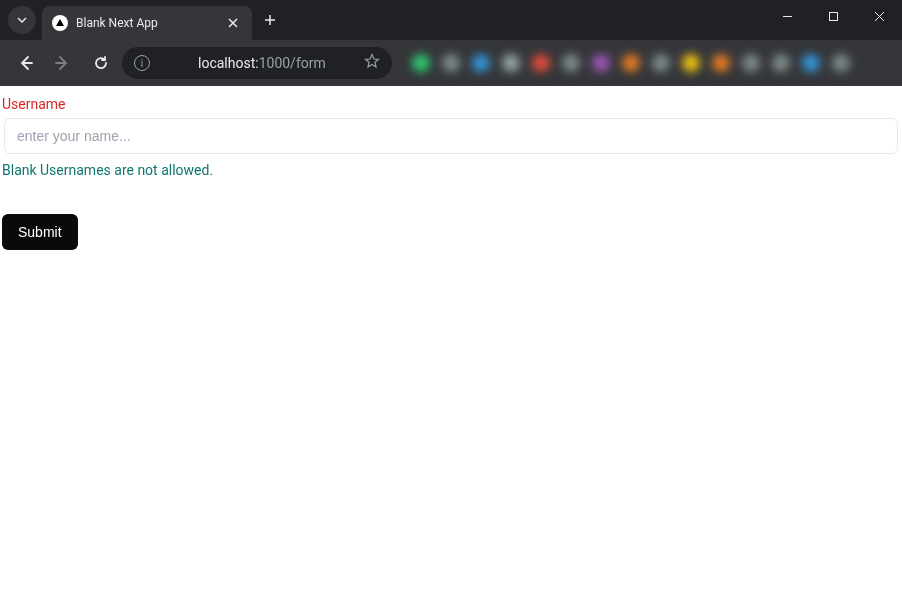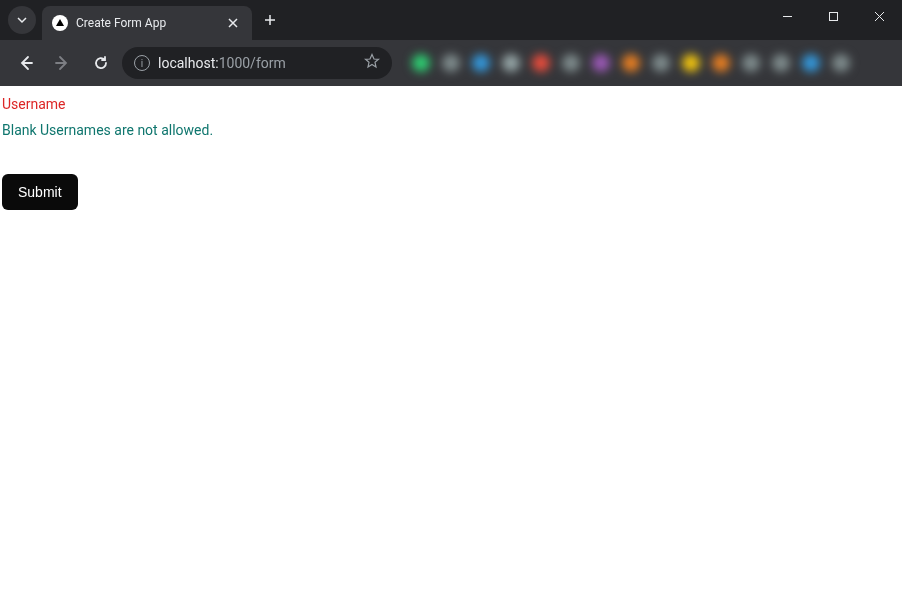--- a/index.html
+++ b/index.html
@@ -108,21 +108,21 @@
       width: 16px;
       height: 16px;
       border: 1px solid #9aa0a6;
       border-radius: 50%;
       display: flex;
       align-items: center;
       justify-content: center;
       font-size: 10px;
       color: #9aa0a6;
     }
-    .url-host { color: #e8eaed; }
+    .url-host { color: #e8eaed; margin-left: 40px; }
     .url-path { color: #9aa0a6; }
     .star-ic { margin-left: auto; color: #9aa0a6; font-size: 16px; }
     .ext-area {
       flex: 1;
       height: 32px;
       display: flex;
       align-items: center;
       filter: blur(5px);
       gap: 12px;
       padding-left: 16px;
@@ -181,21 +181,21 @@
     <svg width="12" height="12" viewBox="0 0 12 12">
         <path d="M2 4 L6 8 L10 4" stroke="#e8eaed" stroke-width="1.5" fill="none"></path>
       </svg>
   </div>
   <div class="tab">
     <div class="favicon">
       <svg width="10" height="10" viewBox="0 0 10 10">
           <path d="M5 1 L9 8 L1 8 Z" fill="#000"></path>
         </svg>
     </div>
-    <span class="tab-title">Create Form App</span>
+    <span class="tab-title">Blank Next App</span>
     <span class="tab-close">
       <svg width="10" height="10" viewBox="0 0 10 10">
           <path d="M1 1 L9 9 M9 1 L1 9" stroke="#e8eaed" stroke-width="1.5"></path>
         </svg>
     </span>
   </div>
   <div class="new-tab">
     <svg width="12" height="12" viewBox="0 0 12 12">
         <path d="M6 1 L6 11 M1 6 L11 6" stroke="#e8eaed" stroke-width="1.5"></path>
       </svg>
@@ -258,15 +258,16 @@
     <div class="ext-dot" style="background:#e67e22"></div>
     <div class="ext-dot" style="background:#7f8c8d"></div>
     <div class="ext-dot" style="background:#7f8c8d"></div>
     <div class="ext-dot" style="background:#3498db"></div>
     <div class="ext-dot" style="background:#7f8c8d"></div>
   </div>
 </div>
 
 <div class="page">
   <label class="form-label">Username</label>
+  <input class="form-input" type="text" placeholder="enter your name..." style="">
   <div class="form-error">Blank Usernames are not allowed.</div>
   <button class="submit-btn">Submit</button>
 </div>
 
 </body></html>

